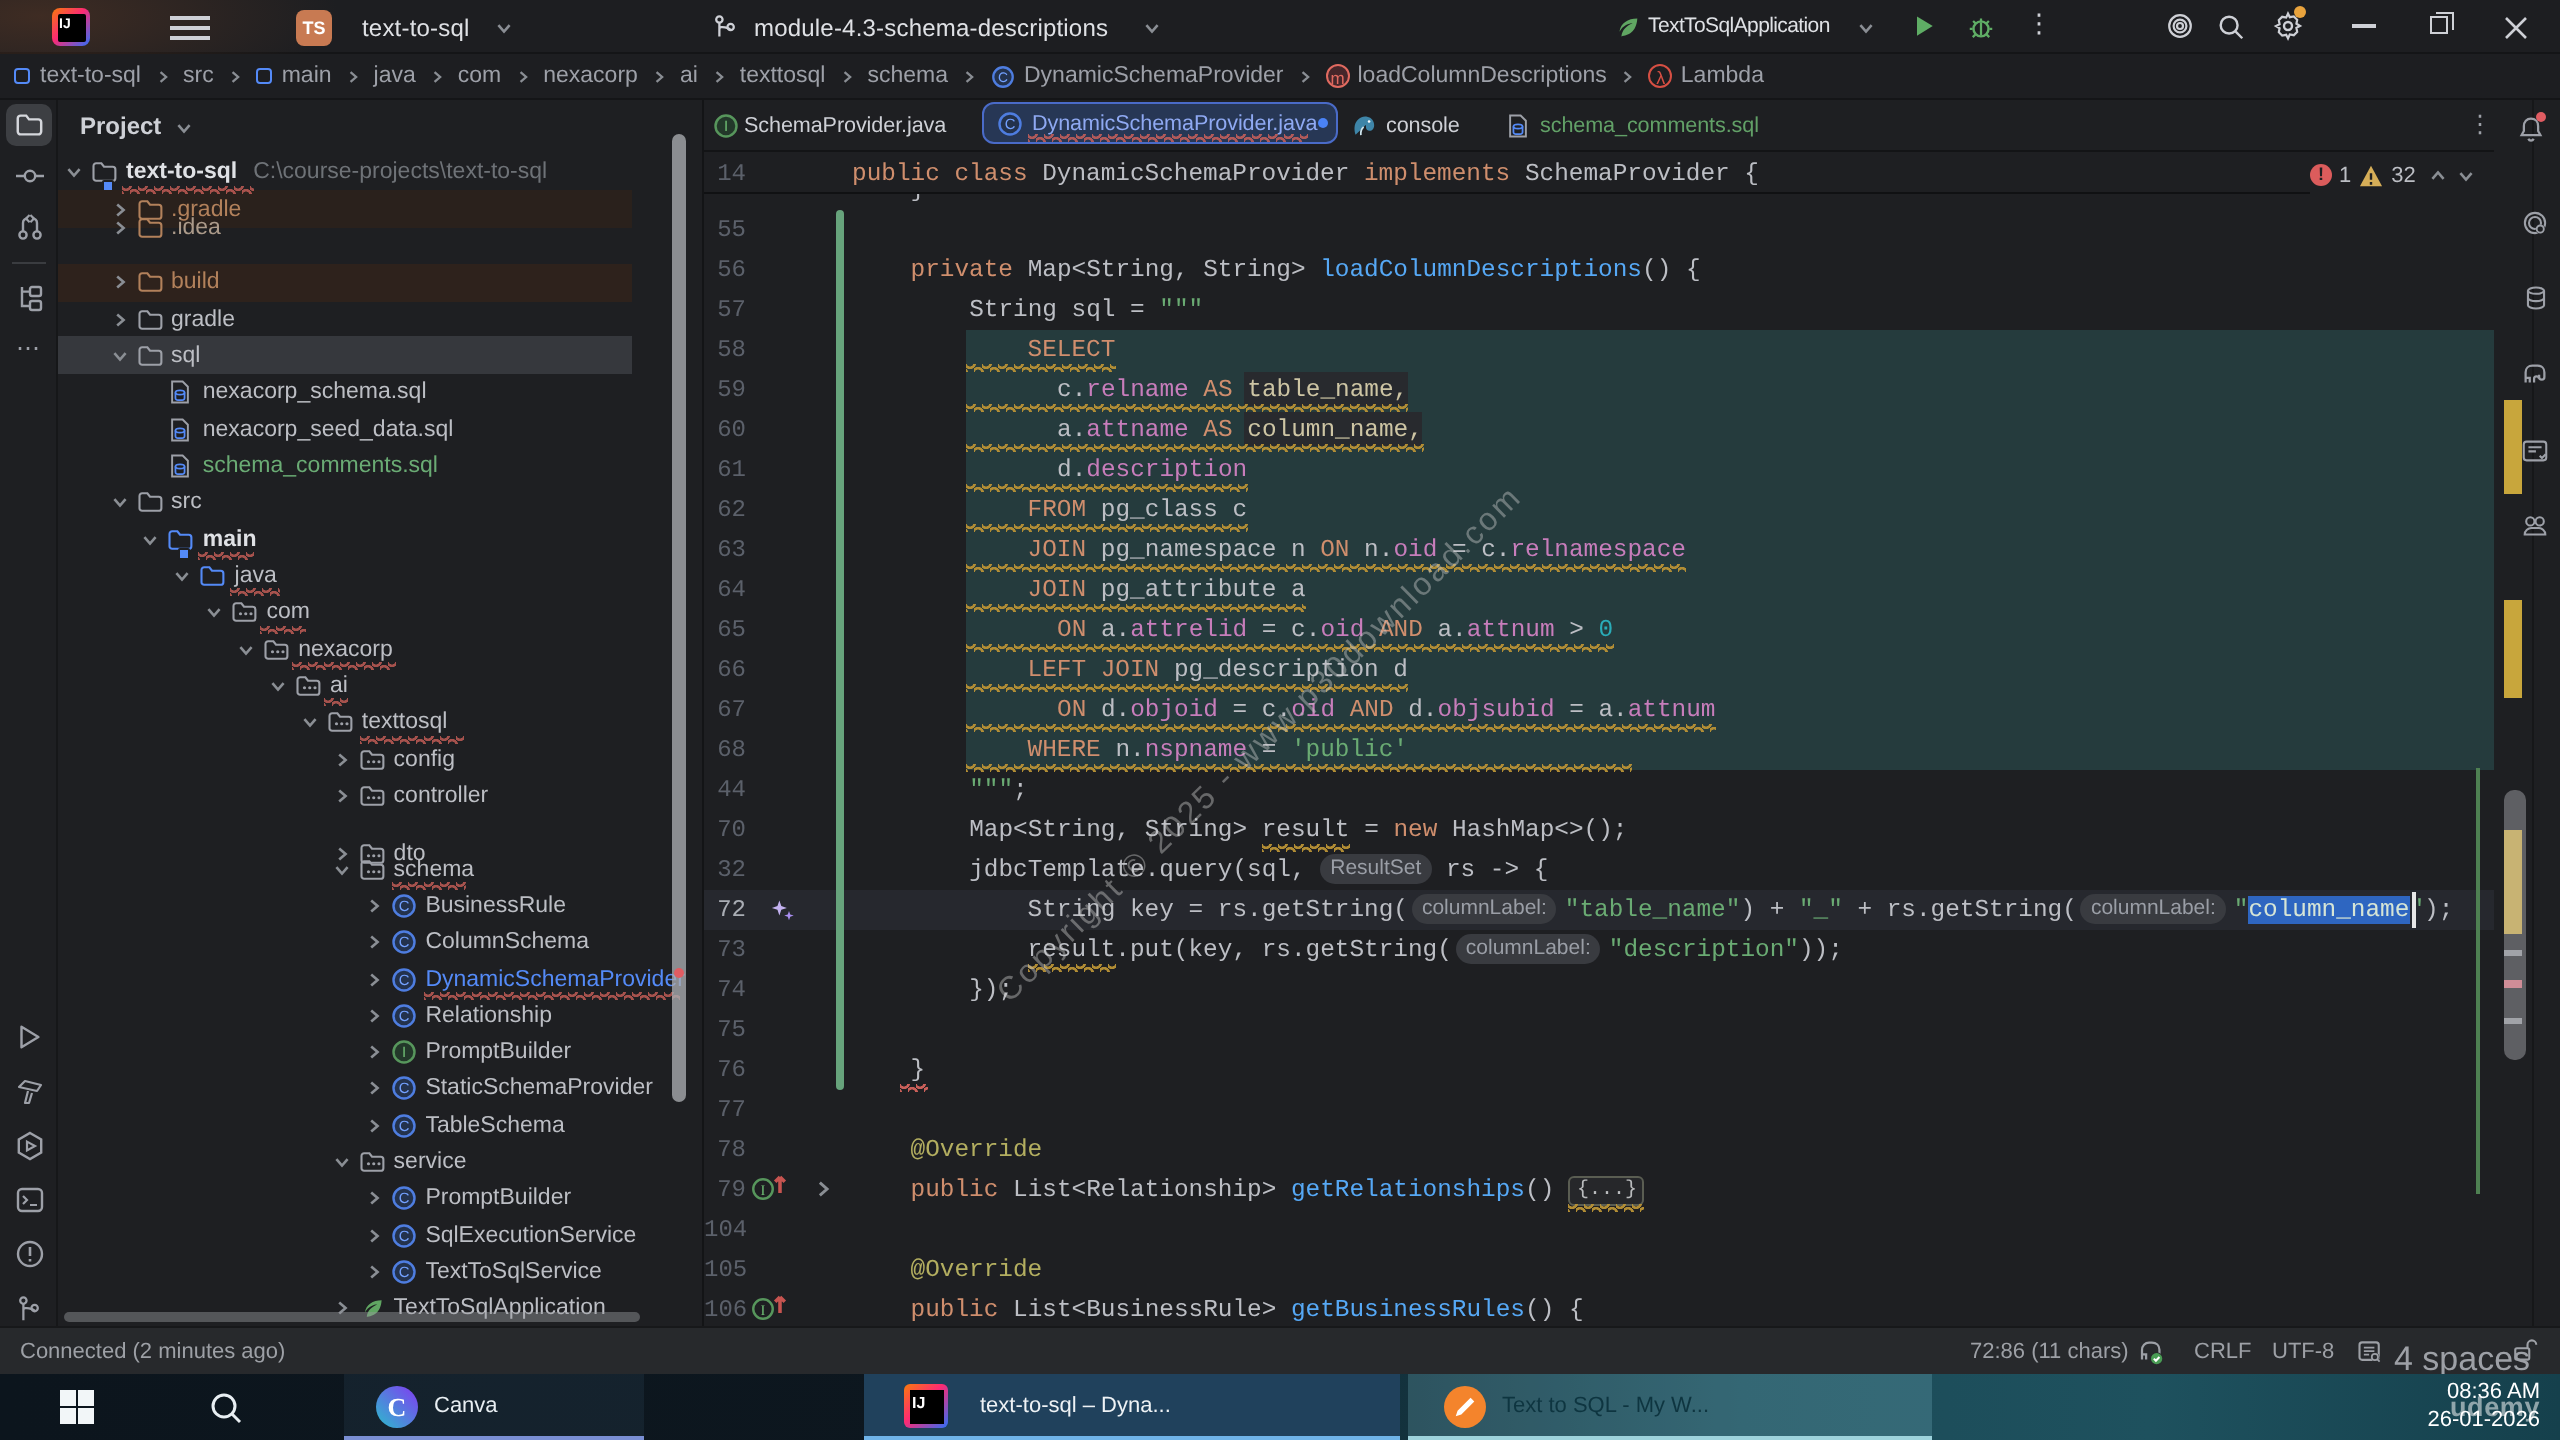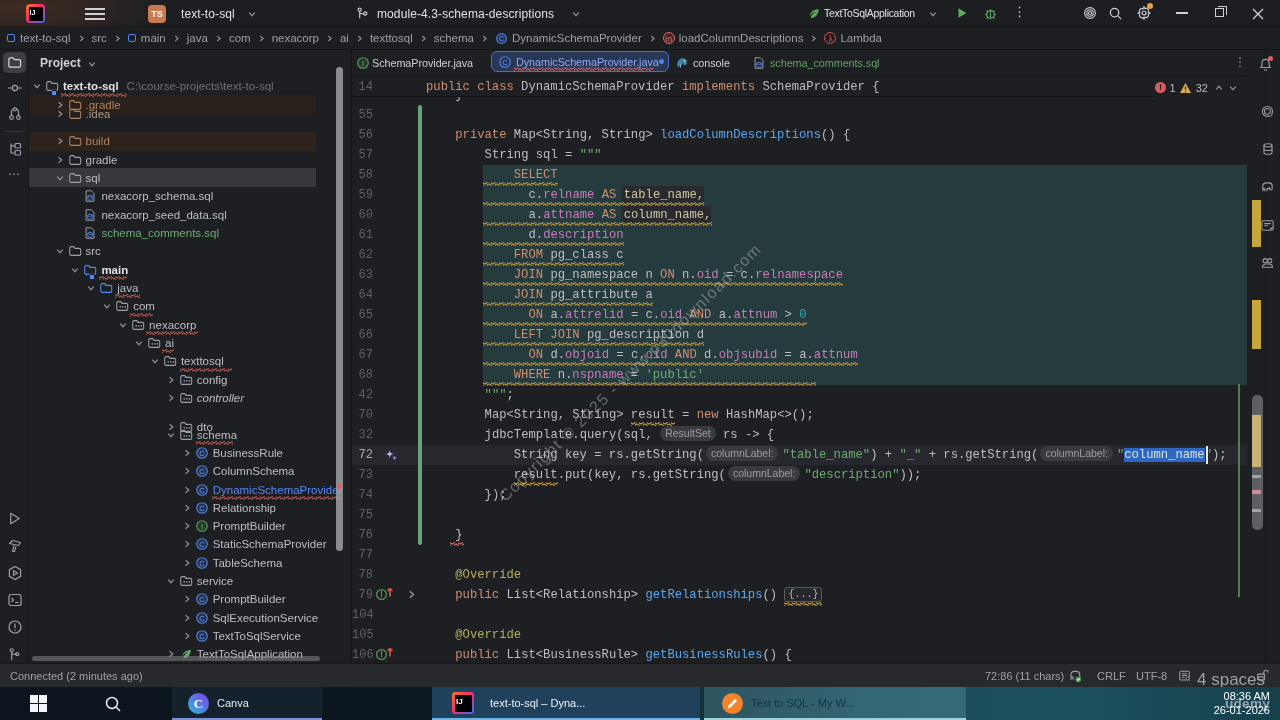--- a/index.html
+++ b/index.html
@@ -399,21 +399,21 @@
 <div class="trow" style="top:370.0px;">
       <span style="width:137.8px;flex:none"></span>
       <svg class="ic" width="8" height="8" viewBox="0 0 8 8" style="flex:none">
         <use href="#chR"></use>
       </svg>
       <svg class="ic" width="14" height="14" viewBox="0 0 16 16" style="margin-left:4px">
         <use href="#pkg"></use>
       </svg>
       <span class="lbl">config</span>
     </div>
-<div class="trow" style="top:388.3px;font-style:italic;">
+<div class="trow" style="top:388.3px;">
       <span style="width:137.8px;flex:none"></span>
       <svg class="ic" width="8" height="8" viewBox="0 0 8 8" style="flex:none">
         <use href="#chR"></use>
       </svg>
       <svg class="ic" width="14" height="14" viewBox="0 0 16 16" style="margin-left:4px">
         <use href="#pkg"></use>
       </svg>
       <span class="lbl">controller</span>
     </div>
 <div class="trow" style="top:417px;text-align:center;">
@@ -618,21 +618,21 @@
 <div class="num" style="top:235px">64</div>
 <div class="ln mono" style="top:235px;left:161.8px"><span class="k">JOIN</span><span class="t"> pg_attribute a</span></div>
 <div class="num" style="top:255px">65</div>
 <div class="ln mono" style="top:255px;left:176.5px"><span class="k">ON</span><span class="t"> a.</span><span class="f">attrelid</span><span class="t"> = c.</span><span class="f">oid</span><span class="t"> </span><span class="k">AND</span><span class="t"> a.</span><span class="f">attnum</span><span class="t"> &gt; </span><span class="n">0</span></div>
 <div class="num" style="top:275px">66</div>
 <div class="ln mono" style="top:275px;left:161.8px"><span class="k">LEFT JOIN</span><span class="t"> pg_description d</span></div>
 <div class="num" style="top:295px">67</div>
 <div class="ln mono" style="top:295px;left:176.5px"><span class="k">ON</span><span class="t"> d.</span><span class="f">objoid</span><span class="t"> = c.</span><span class="f">oid</span><span class="t"> </span><span class="k">AND</span><span class="t"> d.</span><span class="f">objsubid</span><span class="t"> = a.</span><span class="f">attnum</span></div>
 <div class="num" style="top:315px">68</div>
 <div class="ln mono" style="top:315px;left:161.8px"><span class="k">WHERE</span><span class="t"> n.</span><span class="f">nspname</span><span class="t"> = </span><span class="s">'public'</span></div>
-<div class="num" style="top:335px">42</div>
+<div class="num" style="top:335px">44</div>
 <div class="ln mono" style="top:335px;left:132.6px"><span class="s">"""</span><span class="t">;</span></div>
 <div class="num" style="top:355px">70</div>
 <div class="ln mono" style="top:355px;left:132.6px"><span class="t">Map&lt;String, String&gt; result = </span><span class="k">new</span><span class="t"> HashMap&lt;&gt;();</span></div>
 <div class="num" style="top:375px">32</div>
 <div class="ln mono" style="top:375px;left:132.6px"><span class="t">jdbcTemplate.query(sql, </span><span class="pill">ResultSet</span><span class="t"> rs -&gt; {</span></div>
 <div class="num" style="top:395px;color:#a9adb4">72</div>
 <div class="ln mono" style="top:395px;left:161.8px"><span class="t">String key = rs.getString(</span><span class="pill" style="margin:0 4px 0 2px">columnLabel:</span><span class="s">"table_name"</span><span class="t">) + </span><span class="s">"_"</span><span class="t"> + rs.getString(</span><span class="pill" style="margin:0 4px 0 2px">columnLabel:</span><span class="s">"</span><span class="s" style="background:#2e66c1;color:#d6e5d6">column_name</span><span class="s">"</span><span class="t">);</span></div>
 <div class="num" style="top:415px">73</div>
 <div class="ln mono" style="top:415px;left:161.8px"><span class="t">result.put(key, rs.getString(</span><span class="pill" style="margin:0 4px 0 2px">columnLabel:</span><span class="s">"description"</span><span class="t">));</span></div>
 <div class="num" style="top:435px">74</div>

